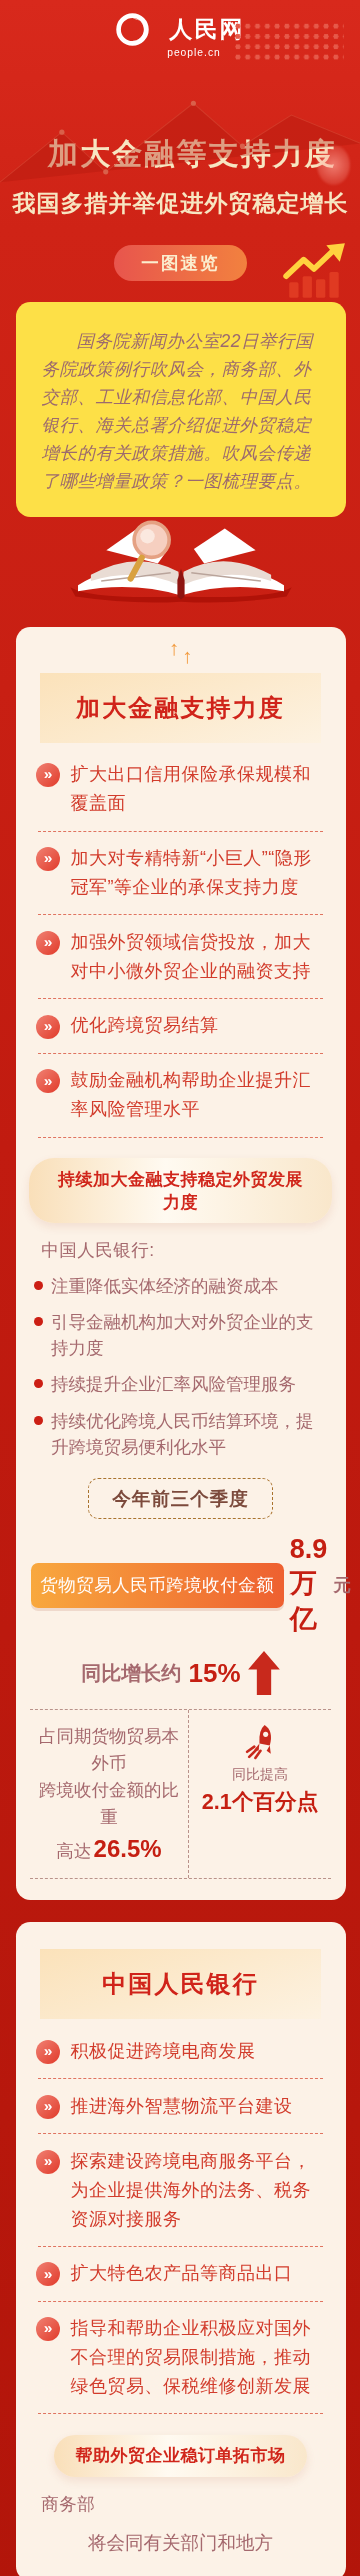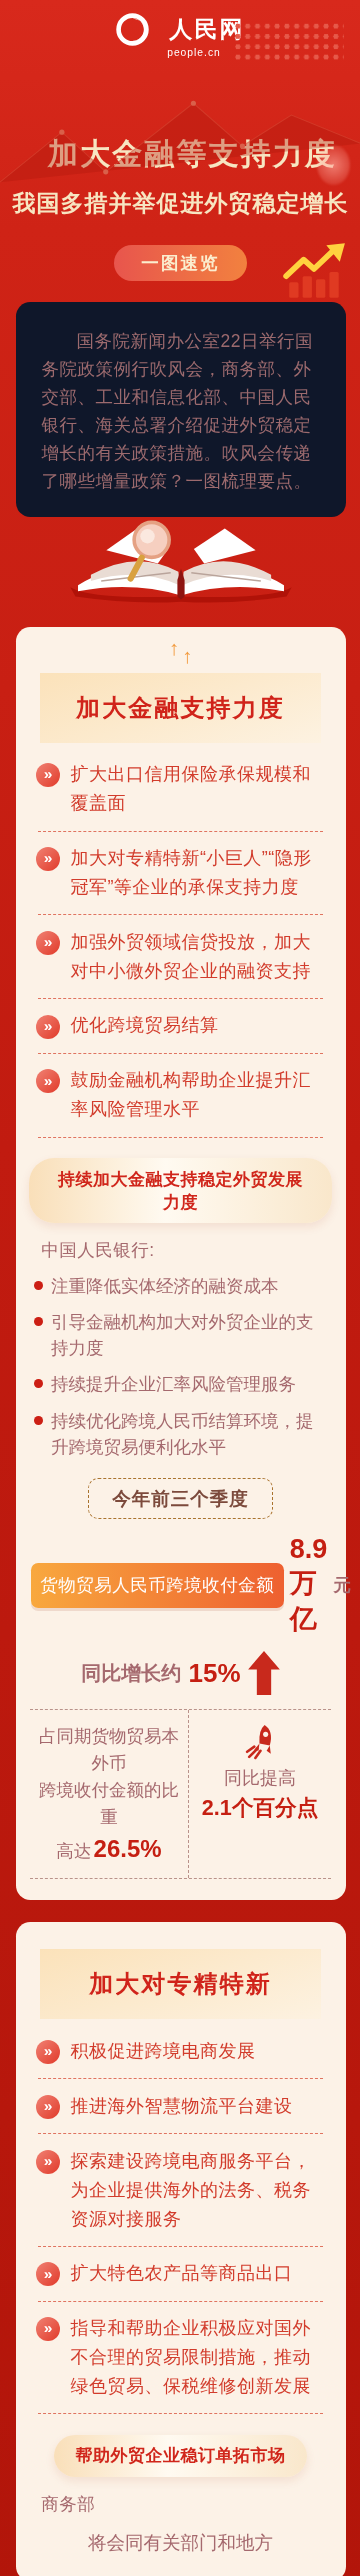--- a/index.html
+++ b/index.html
@@ -19,21 +19,21 @@
     background-size:9.8px 10.3px;}
   .mountain{position:absolute;top:66px;left:0;}
   .pinkdot{position:absolute;top:145px;right:11.3px;width:33px;height:40px;border-radius:50%;
     background:radial-gradient(circle,rgba(255,170,158,.65),rgba(255,170,158,0));filter:blur(1px);}
   .h-title1{margin-top:76px;text-align:center;color:#f7e6c2;font-size:30px;font-weight:900;letter-spacing:2.1px;padding-left:24px;}
   .h-title2{margin-top:12.4px;text-align:center;color:#f7e6c2;font-size:23px;font-weight:900;letter-spacing:1px;}
   .quick-badge{margin:26px auto 0;width:fit-content;padding:6.2px 27px;border-radius:20.6px;
     background:linear-gradient(90deg,#e8554d,#f2813f);color:#fbeecf;font-size:17.5px;font-weight:bold;letter-spacing:2.1px;}
   .trend-icon{position:absolute;top:242px;right:13.4px;}
   
-  .intro-card{margin:4.1px 15.5px 0;background:#0f172a;border-radius:14.4px;padding:25px 26px 21.6px;}
+  .intro-card{margin:4.1px 15.5px 0;background:#fde047;border-radius:14.4px;padding:25px 26px 21.6px;font-style:italic;}
   .intro-text{color:#9c6a6e;font-size:17.5px;line-height:28px;text-indent:2em;letter-spacing:0.5px;}
   .book-wrap{height:87px;display:flex;justify-content:center;align-items:flex-end;margin-top:2.1px;}
   
   .card{margin:21.6px 15.5px 0;background:#fcf2e7;border-radius:14.4px;padding:9.3px 13.4px 17.5px;position:relative;}
   .up-arrows{display:flex;justify-content:center;gap:3.1px;margin-top:2.1px;}
   .up-arrows span{color:#f29a3d;font-size:20.6px;font-weight:900;line-height:18.5px;}
   .up-arrows span:nth-child(2){margin-top:8.2px;}
   .sec-banner{margin:7.2px 11.3px 17.5px;padding:19px 0;background:linear-gradient(160deg,#fbe2ba,#fdf2e1);
     text-align:center;color:#d0231a;font-size:24px;font-weight:900;letter-spacing:2.1px;}
   .item{display:flex;align-items:flex-start;gap:10.3px;margin:5.2px 7.2px;}
@@ -57,21 +57,21 @@
   .stat-value{color:#c51f12;font-size:27px;font-weight:900;}
   .stat-unit{color:#a5696e;font-size:17.5px;font-weight:bold;}
   .growth-row{display:flex;justify-content:center;align-items:center;gap:7.2px;margin:14.4px 0 13.4px;}
   .growth-label{color:#a5696e;font-size:20px;font-weight:bold;}
   .growth-value{color:#c51f12;font-size:26px;font-weight:900;}
   .cols{display:grid;grid-template-columns:1.12fr 1fr;border-top:1.5px dashed #b9928a;border-bottom:1.5px dashed #b9928a;margin:3.1px 1px;}
   .col-l{border-right:1.5px dashed #b9928a;padding:13.4px 5.2px;text-align:center;}
   .col-r{padding:13.4px 5.2px;text-align:center;display:flex;flex-direction:column;align-items:center;gap:3.1px;}
   .share-line{color:#a5696e;font-size:17.5px;line-height:27px;}
   .share-big{color:#c51f12;font-size:24px;font-weight:900;}
-  .rise-label{color:#a5696e;font-size:18px;margin-top:3.1px;}
+  .rise-label{color:#a5696e;font-size:14px;margin-top:3.1px;}
   .rise-value{color:#c51f12;font-size:21.6px;font-weight:900;}
   .lead-center{text-align:center;color:#a5696e;font-size:18.5px;margin:13.4px 0 9.3px;}
 </style>
 </head>
 <body>
 
 <div class="header">
   <svg class="mountain" width="361" height="124" viewBox="0 0 700 240">
     <polyline points="0,225 120,128 205,205 375,72 470,155 565,95 700,150" fill="rgba(175,22,12,0.35)" stroke="rgba(215,75,55,0.55)" stroke-width="2"></polyline>
     <circle cx="120" cy="128" r="5" fill="#d9604a"></circle>
@@ -209,21 +209,21 @@
         <path d="M50 44 L52 60 L44 54 Z" fill="#c8291c"></path>
         <path d="M26 50 L10 66 M32 54 L22 68 M20 46 L6 56" stroke="#c8291c" stroke-width="5" stroke-linecap="round"></path>
       </svg>
       <div class="rise-label">同比提高</div>
       <div class="rise-value">2.1个百分点</div>
     </div>
   </div>
 </div>
 
 <div class="card">
-  <div class="sec-banner" style="margin-top:18.5px;">加大对专精特新</div>
+  <div class="sec-banner" style="margin-top:18.5px;">中国人民银行</div>
 
   <div class="item">
     <span class="badge"></span>
     <div class="item-text">积极促进跨境电商发展</div>
   </div>
   <div class="dash"></div>
   <div class="item">
     <span class="badge"></span>
     <div class="item-text">推进海外智慧物流平台建设</div>
   </div>

